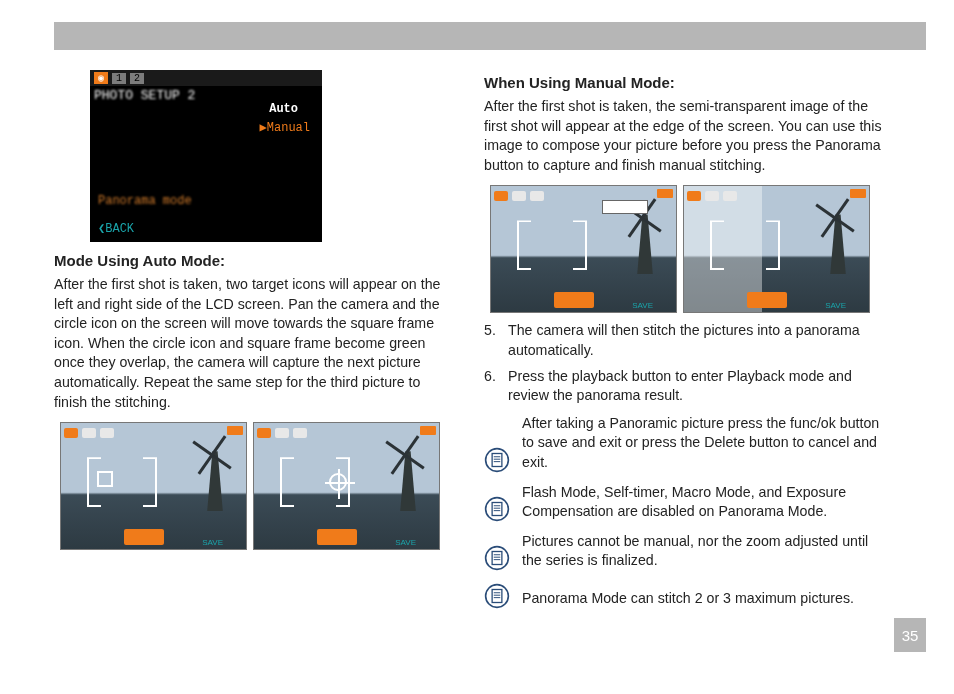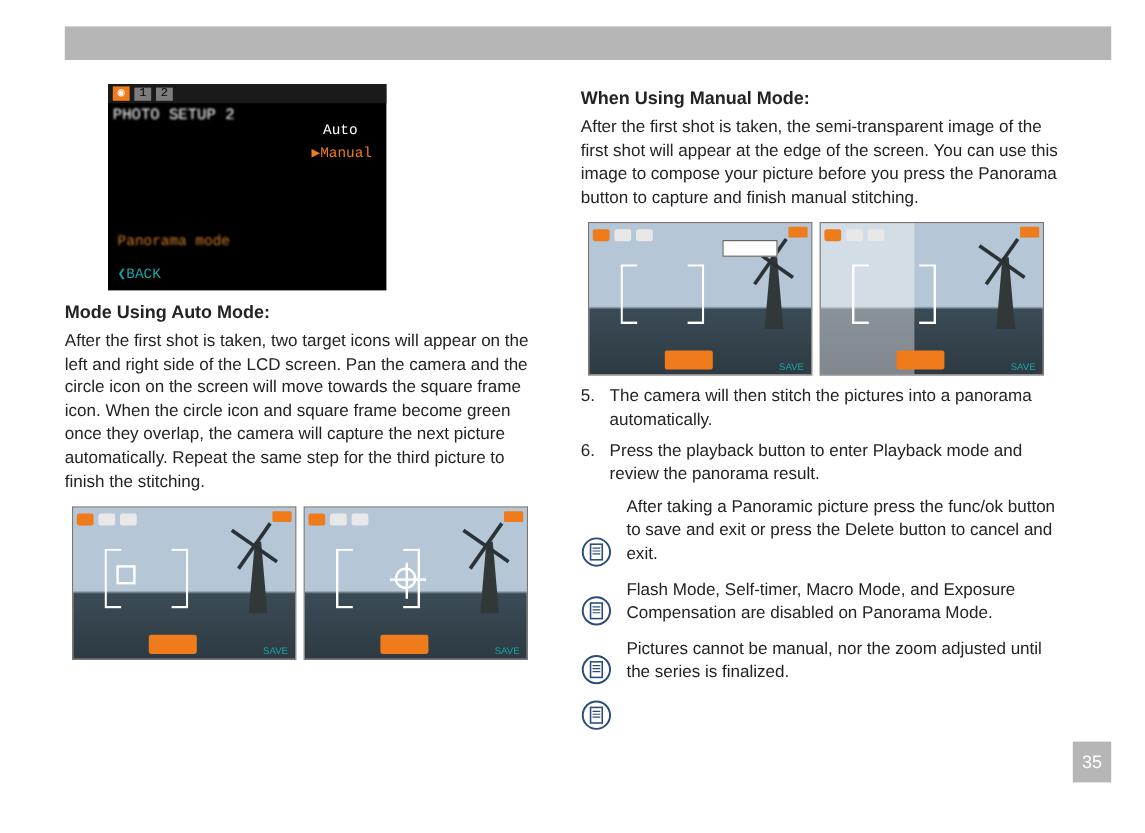--- a/index.html
+++ b/index.html
@@ -80,21 +80,21 @@
     position: relative; margin: 6px 0 10px 36px;
   }
   .lcd-setup .tabs {
     background:#1a1a1a; height:16px; display:flex; align-items:center;
     gap:4px; padding:0 4px; font-size:10px;
   }
   .tabs span { background:#7c7c7c; padding:0 4px; color:#000;}
   .tabs .orange { background:#f07b1a; color:#fff;}
   .lcd-setup .title { color:#fff; font-size:13px; padding:2px 4px;}
   .lcd-setup .blur { filter: blur(1px);}
-  .lcd-setup .opt-auto { position:absolute; top:32px; right:24px; color:#fff; font-weight:normal;}
+  .lcd-setup .opt-auto { position:absolute; top:32px; right:24px; color:#fff; font-weight:bold;}
   .lcd-setup .opt-man { position:absolute; top:50px; right:12px; color:#f07b1a;font-family:Liberation Mono, monospace;}
   .lcd-setup .pan { position:absolute; bottom:34px; left:8px; color:#d07a2a; filter:blur(1px);}
   .lcd-setup .back { position:absolute; bottom:6px; left:8px; color:#1aa4aa; font-size:12px;}
 
   .scene-row {
     display:flex; gap:6px; width:380px; margin:4px 0 8px 6px;
   }
   .scene {
     height:128px; flex:1; position:relative; overflow:hidden;
     border:1px solid #777;
@@ -138,21 +138,21 @@
   .circ-target::before, .circ-target::after {
     content:""; position:absolute; background:#fff;
   }
   .circ-target::before { left:-6px; top:7px; width:30px; height:2px;}
   .circ-target::after  { top:-6px; left:7px; height:30px; width:2px;}
   .bot-ctrl {
     position:absolute; bottom:4px; left:34%;
     background:#f07b1a; width:40px; height:16px; border-radius:2px;
   }
   .bot-txt {
-    position:absolute; bottom:2px; right:6px; color:#1aa4aa; font-size:8px;
+    position:absolute; bottom:2px; right:23px; color:#1aa4aa; font-size:8px;
   }
   .scene .hist {
     position:absolute; top:14px; right:28px; background:#fff; width:46px; height:14px;
     border:1px solid #666;
   }
   .scene-row.manual .scene:nth-child(2) .split {
     position:absolute; left:0; top:0; bottom:0; width:42%;
     background:rgba(255,255,255,0.4);
   }
 </style>
@@ -291,20 +291,21 @@
         <div class="note-text">Pictures cannot be manual, nor the zoom adjusted until the series is finalized.</div>
       </div>
       <div class="note-row">
         <svg class="note-icon" viewBox="0 0 32 32">
           <circle cx="16" cy="16" r="14" fill="none" stroke="#2a4c78" stroke-width="2"></circle>
           <rect x="10" y="8" width="12" height="16" fill="none" stroke="#2a4c78" stroke-width="1.6"></rect>
           <line x1="12" y1="12" x2="20" y2="12" stroke="#2a4c78" stroke-width="1.2"></line>
           <line x1="12" y1="15" x2="20" y2="15" stroke="#2a4c78" stroke-width="1.2"></line>
           <line x1="12" y1="18" x2="20" y2="18" stroke="#2a4c78" stroke-width="1.2"></line>
         </svg>
+        <div class="note-text">Panorama Mode can stitch 2 or 3 maximum pictures.</div>
       </div>
     </div>
   </div>
 </div>
 
 <div class="page-tab">
   <span>35</span>
 </div>
 
 </body></html>

